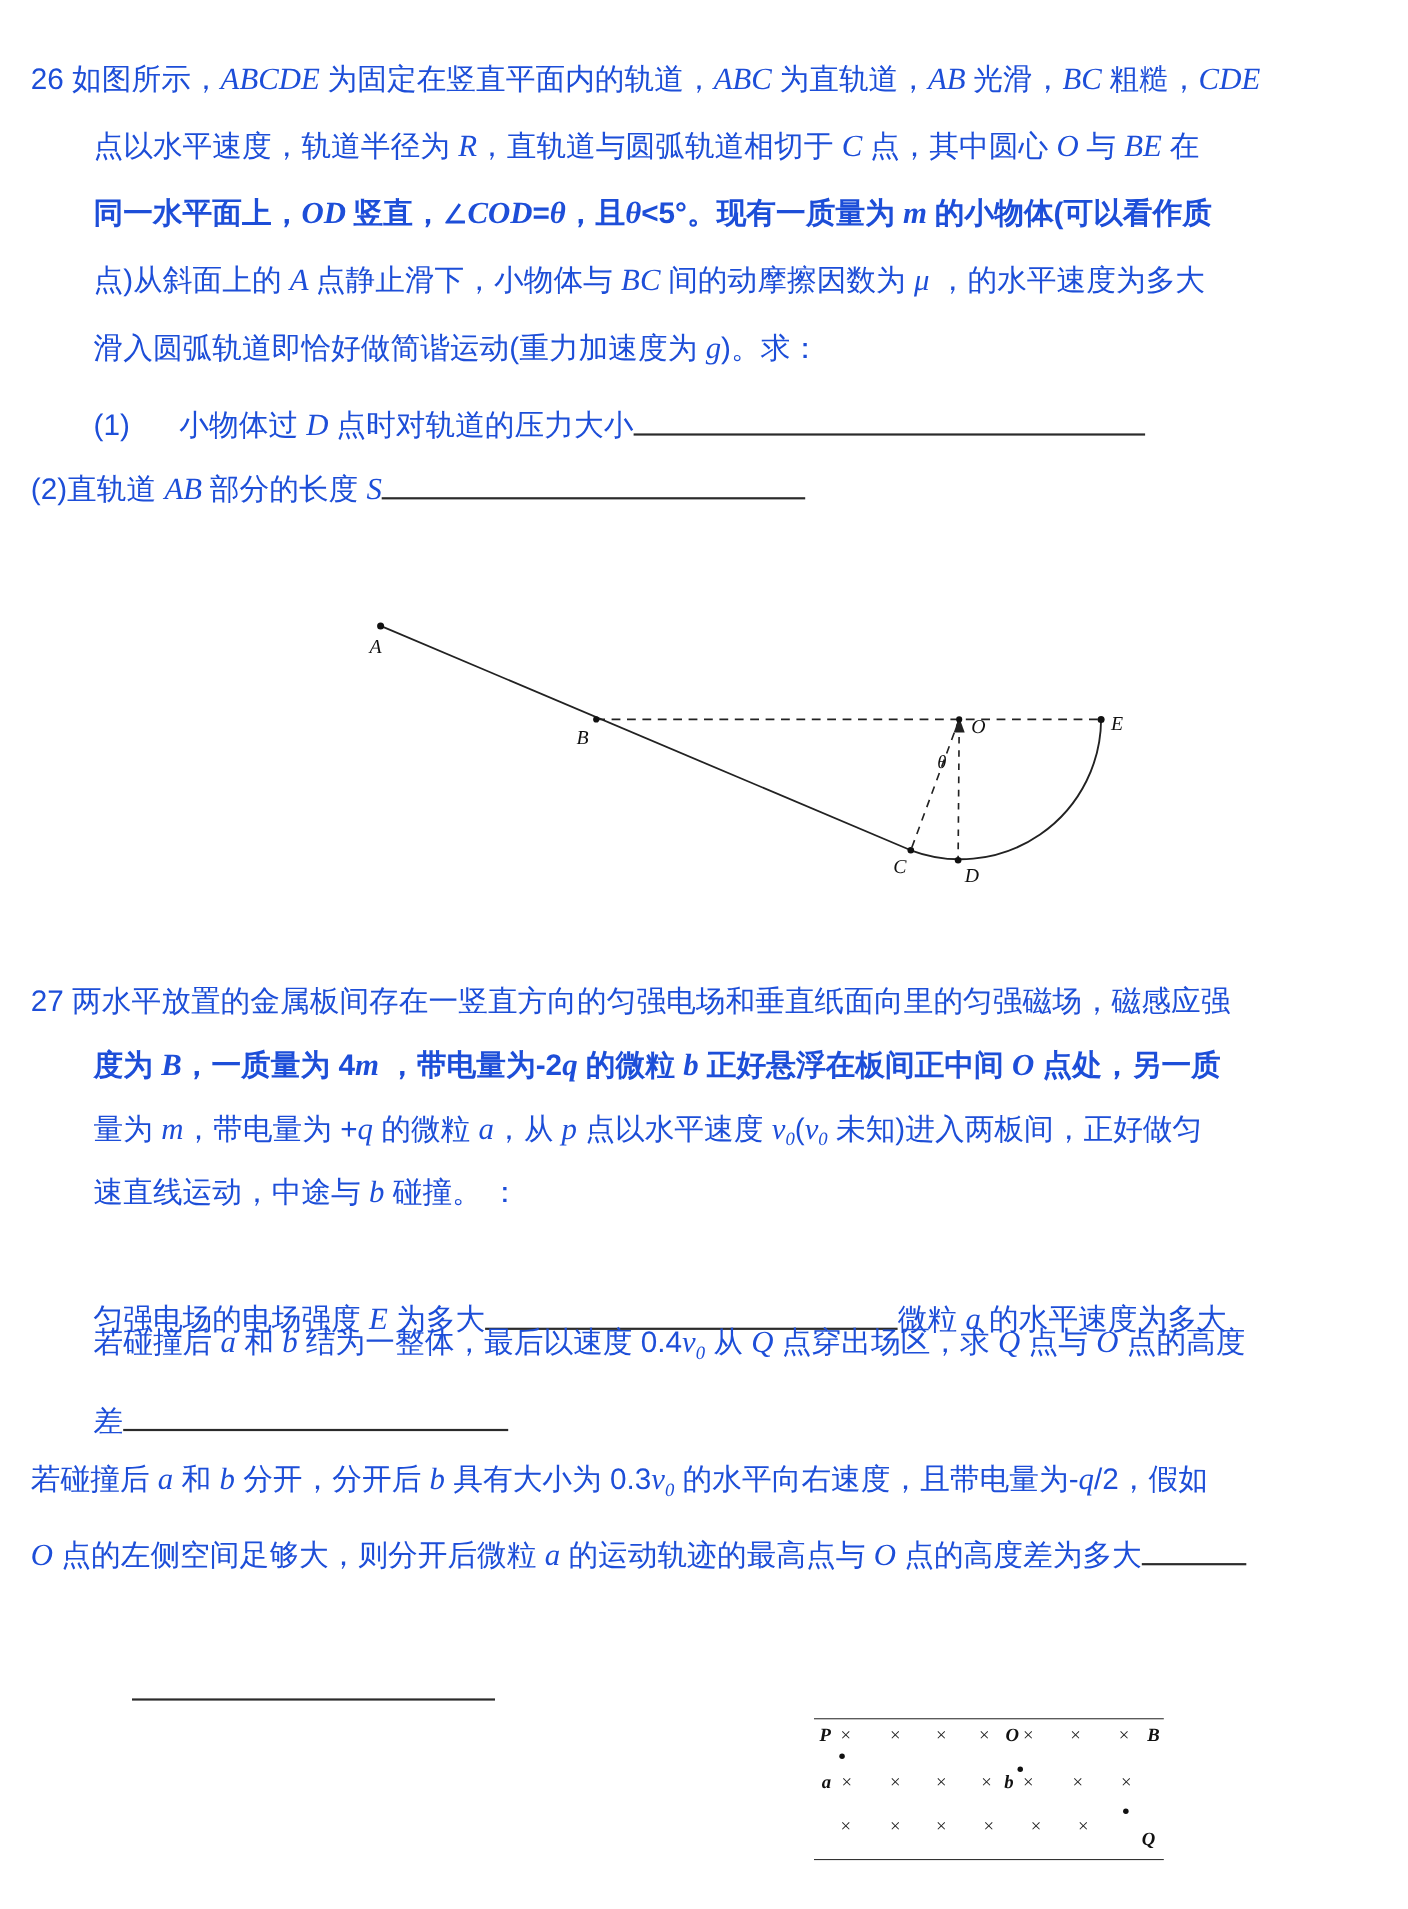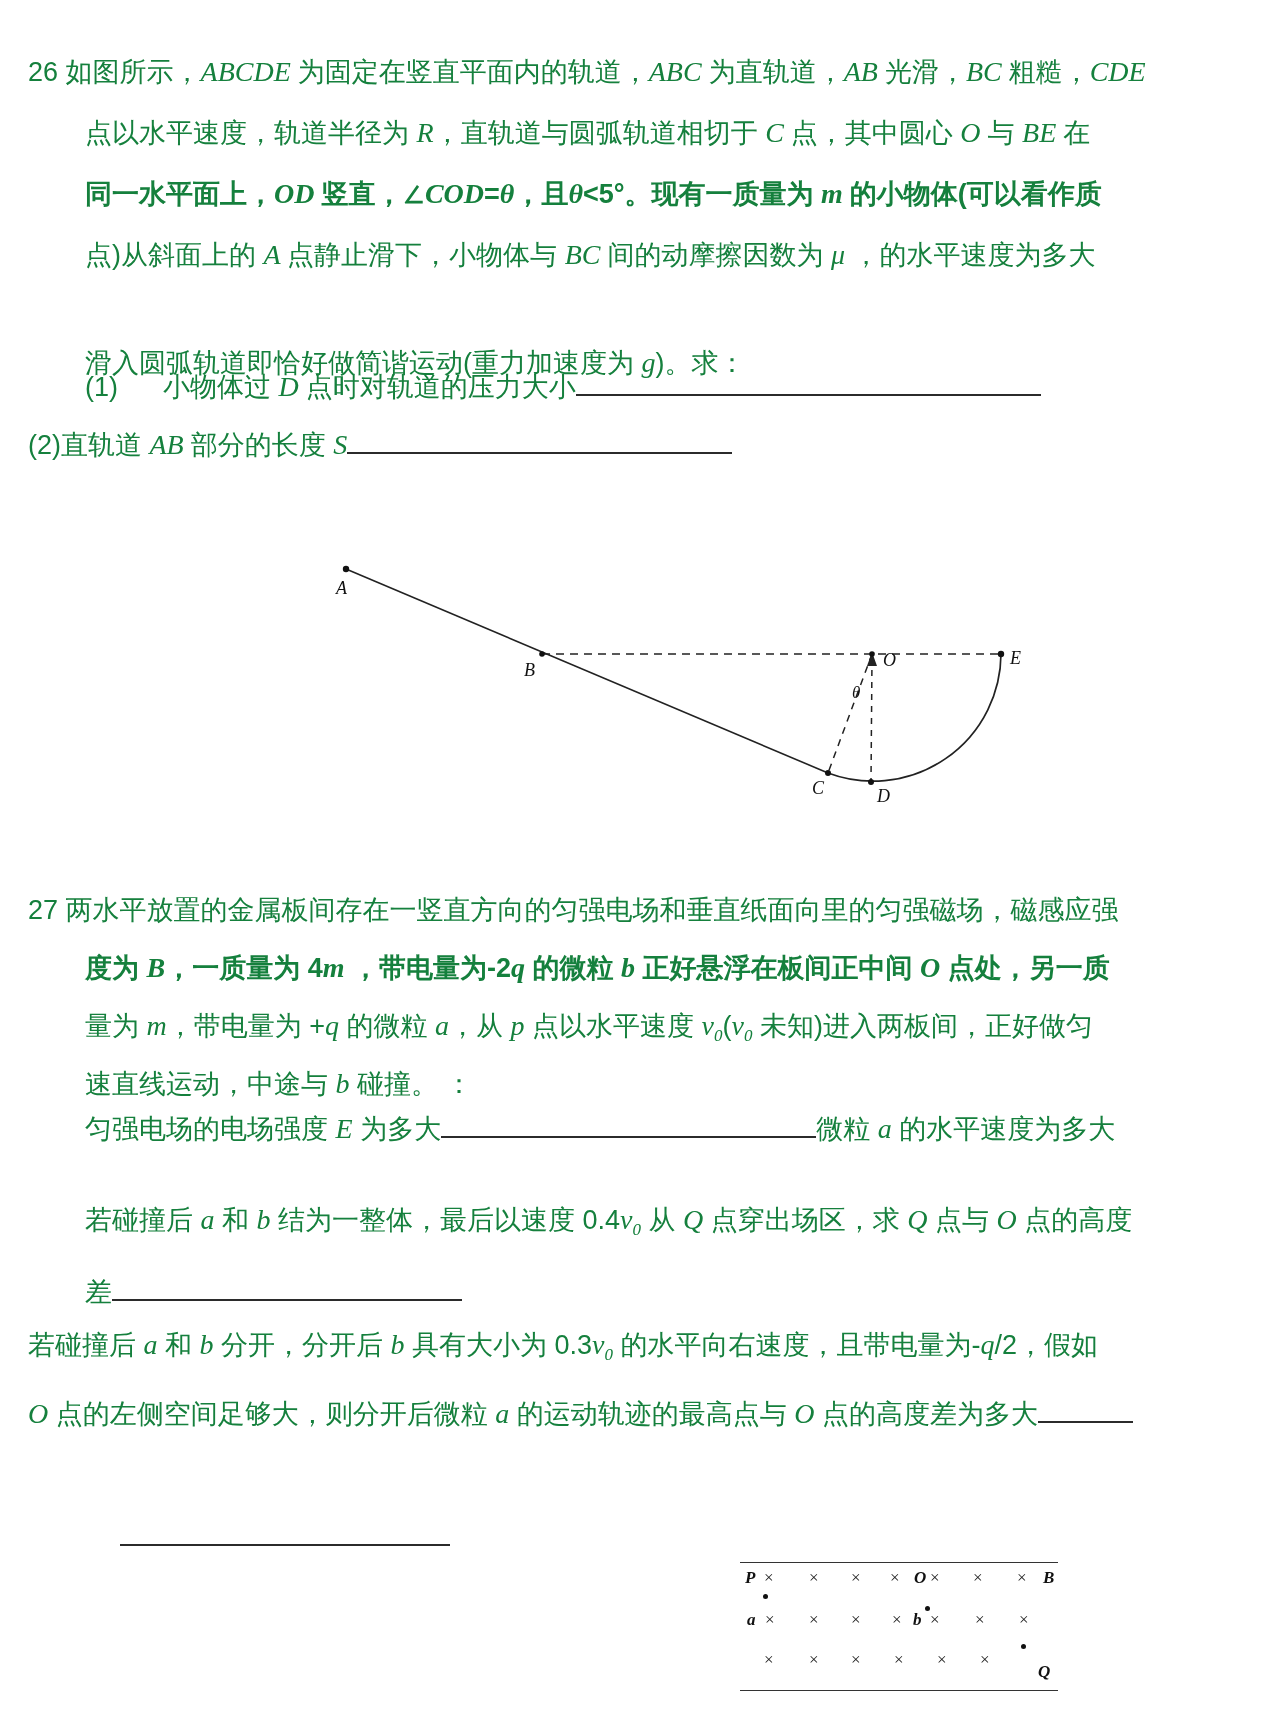--- a/index.html
+++ b/index.html
@@ -1,18 +1,18 @@
 <!DOCTYPE html>
 <html><head>
 <meta charset="utf-8">
 <style>
   html,body{margin:0;padding:0;background:#ffffff;}
   #page{position:relative;width:1280px;height:1735px;background:#ffffff;overflow:hidden;
         font-family:"Liberation Sans",sans-serif;color:#1c1c1c;}
-  .line{position:absolute;white-space:pre;font-size:27px;line-height:34px;color:#15803d;}
+  .line{position:absolute;white-space:pre;font-size:27px;line-height:34px;color:#1d4ed8;}
   .cn{font-family:"Liberation Sans",sans-serif;}
   .it{font-family:"Liberation Serif",serif;font-style:italic;font-size:28px;}
   .sub{font-family:"Liberation Serif",serif;font-style:italic;font-size:17px;vertical-align:-6px;}
   .u{display:inline-block;border-bottom:2px solid #2b2b2b;height:1.02em;vertical-align:baseline;}
   #fig26{position:absolute;left:300px;top:540px;}
   #fig27{position:absolute;background:#fff;}
   #fig27 .rule{position:absolute;left:0;height:0;border-top:1.6px solid #333;}
   #fig27 .x{position:absolute;font-size:17px;color:#222;font-family:"Liberation Serif",serif;}
   #fig27 .lab{position:absolute;font-size:17px;color:#111;font-family:"Liberation Serif",serif;font-style:italic;font-weight:bold;}
   #fig27 .dot{position:absolute;width:5px;height:5px;border-radius:50%;background:#111;}
@@ -21,28 +21,28 @@
 </head>
 <body>
 
 <div id="page">
 
   <div id="text-layer">
       <div class="line" style="left: 28px; top: 55px;"><span class="cn">26 如图所示，</span><span class="it">ABCDE </span><span class="cn">为固定在竖直平面内的轨道，</span><span class="it">ABC </span><span class="cn">为直轨道，</span><span class="it">AB </span><span class="cn">光滑，</span><span class="it">BC </span><span class="cn">粗糙，</span><span class="it">CDE</span></div>
       <div class="line" style="left: 85px; top: 116px;"><span class="cn">点以水平速度，轨道半径为 </span><span class="it">R</span><span class="cn">，直轨道与圆弧轨道相切于 </span><span class="it">C </span><span class="cn">点，其中圆心 </span><span class="it">O </span><span class="cn">与 </span><span class="it">BE </span><span class="cn">在</span></div>
       <div class="line" style="left: 85px; top: 177px; font-weight: bold;"><span class="cn">同一水平面上，</span><span class="it">OD </span><span class="cn">竖直，∠</span><span class="it">COD</span><span class="cn">=</span><span class="it">θ</span><span class="cn">，且</span><span class="it">θ</span><span class="cn">&lt;5°。现有一质量为 </span><span class="it">m </span><span class="cn">的小物体(可以看作质</span></div>
       <div class="line" style="left: 85px; top: 238px;"><span class="cn">点)从斜面上的 </span><span class="it">A </span><span class="cn">点静止滑下，小物体与 </span><span class="it">BC </span><span class="cn">间的动摩擦因数为 </span><span class="it">μ</span><span class="cn"> ，的水平速度为多大</span></div>
-      <div class="line" style="left: 85px; top: 299px; margin-top: 47px;"><span class="cn">滑入圆弧轨道即恰好做简谐运动(重力加速度为 </span><span class="it">g</span><span class="cn">)。求：</span></div>
+      <div class="line" style="left: 85px; top: 299px;"><span class="cn">滑入圆弧轨道即恰好做简谐运动(重力加速度为 </span><span class="it">g</span><span class="cn">)。求：</span></div>
       <div class="line" style="left: 85px; top: 366px;"><span class="cn">(1)      小物体过 </span><span class="it">D </span><span class="cn">点时对轨道的压力大小</span><span class="u" style="width: 465px;"></span></div>
       <div class="line" style="left: 28px; top: 424px;"><span class="cn">(2)直轨道 </span><span class="it">AB </span><span class="cn">部分的长度 </span><span class="it">S</span><span class="u" style="width: 385px;"></span></div>
       <div class="line" style="left: 28px; top: 893px;"><span class="cn">27 两水平放置的金属板间存在一竖直方向的匀强电场和垂直纸面向里的匀强磁场，磁感应强</span></div>
       <div class="line" style="left: 85px; top: 951px; font-weight: bold;"><span class="cn">度为 </span><span class="it">B</span><span class="cn">，一质量为 4</span><span class="it">m</span><span class="cn"> ，带电量为-2</span><span class="it">q</span><span class="cn"> 的微粒 </span><span class="it">b</span><span class="cn"> 正好悬浮在板间正中间 </span><span class="it">O</span><span class="cn"> 点处，另一质</span></div>
       <div class="line" style="left: 85px; top: 1009px;"><span class="cn">量为 </span><span class="it">m</span><span class="cn">，带电量为 +</span><span class="it">q</span><span class="cn"> 的微粒 </span><span class="it">a</span><span class="cn">，从 </span><span class="it">p</span><span class="cn"> 点以水平速度 </span><span class="it">v</span><span class="sub">0</span><span class="cn">(</span><span class="it">v</span><span class="sub">0</span><span class="cn"> 未知)进入两板间，正好做匀</span></div>
       <div class="line" style="left: 85px; top: 1067px;"><span class="cn">速直线运动，中途与 </span><span class="it">b</span><span class="cn"> 碰撞。 ：</span></div>
-      <div class="line" style="left: 85px; top: 1108px;"><span class="cn">匀强电场的电场强度 </span><span class="it">E</span><span class="cn"> 为多大</span><span class="u" style="width: 375px;"></span><span class="cn">微粒 </span><span class="it">a</span><span class="cn"> 的水平速度为多大</span></div>
+      <div class="line" style="left: 85px; top: 1179px;"><span class="cn">匀强电场的电场强度 </span><span class="it">E</span><span class="cn"> 为多大</span><span class="u" style="width: 375px;"></span><span class="cn">微粒 </span><span class="it">a</span><span class="cn"> 的水平速度为多大</span></div>
       <div class="line" style="left: 85px; top: 1203px;"><span class="cn">若碰撞后 </span><span class="it">a</span><span class="cn"> 和 </span><span class="it">b</span><span class="cn"> 结为一整体，最后以速度 0.4</span><span class="it">v</span><span class="sub">0</span><span class="cn"> 从 </span><span class="it">Q</span><span class="cn"> 点穿出场区，求 </span><span class="it">Q</span><span class="cn"> 点与 </span><span class="it">O</span><span class="cn"> 点的高度</span></div>
       <div class="line" style="left: 85px; top: 1271px;"><span class="cn">差</span><span class="u" style="width: 350px;"></span></div>
       <div class="line" style="left: 28px; top: 1328px;"><span class="cn">若碰撞后 </span><span class="it">a</span><span class="cn"> 和 </span><span class="it">b</span><span class="cn"> 分开，分开后 </span><span class="it">b</span><span class="cn"> 具有大小为 0.3</span><span class="it">v</span><span class="sub">0</span><span class="cn"> 的水平向右速度，且带电量为-</span><span class="it">q</span><span class="cn">/2，假如</span></div>
       <div class="line" style="left: 28px; top: 1393px;"><span class="it">O</span><span class="cn"> 点的左侧空间足够大，则分开后微粒 </span><span class="it">a</span><span class="cn"> 的运动轨迹的最高点与 </span><span class="it">O</span><span class="cn"> 点的高度差为多大</span><span class="u" style="width: 95px;"></span></div>
       <div class="line" style="left: 120px; top: 1516px;"><span class="u" style="width: 330px;"></span></div>
     </div>
 
   <svg id="fig26" width="740" height="290" viewBox="0 0 740 290">
 
     <line x1="46" y1="29" x2="528" y2="233" stroke="#222" stroke-width="1.6"></line>

